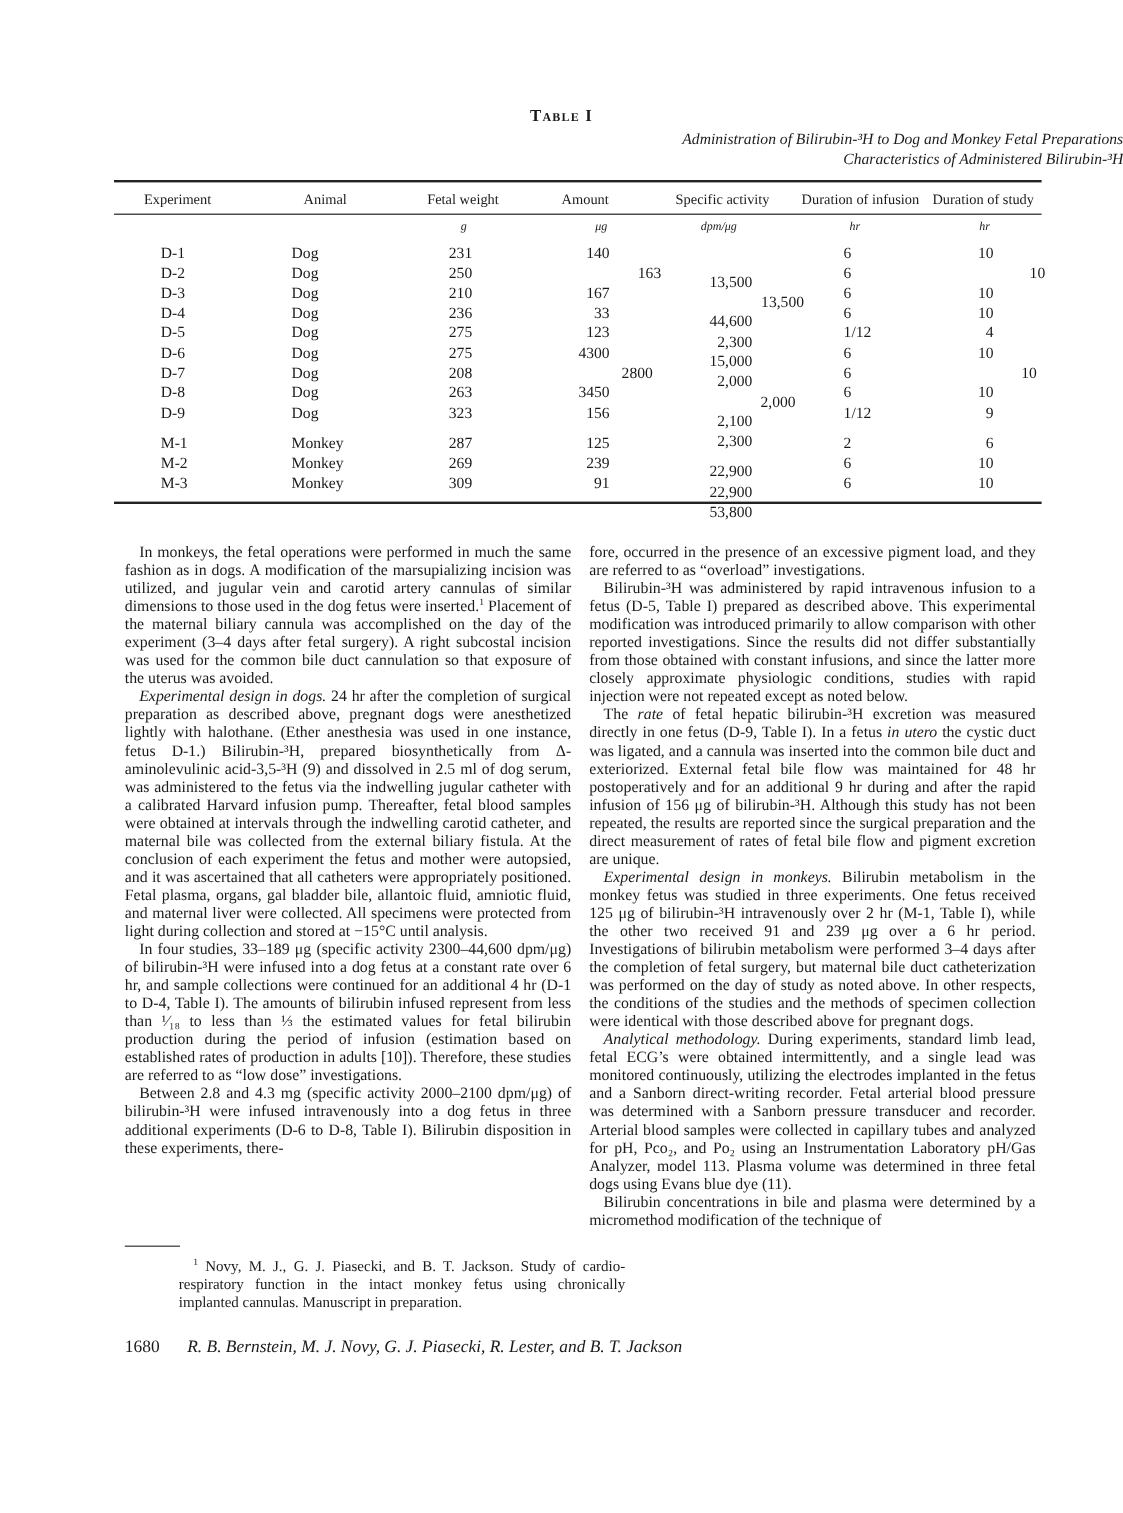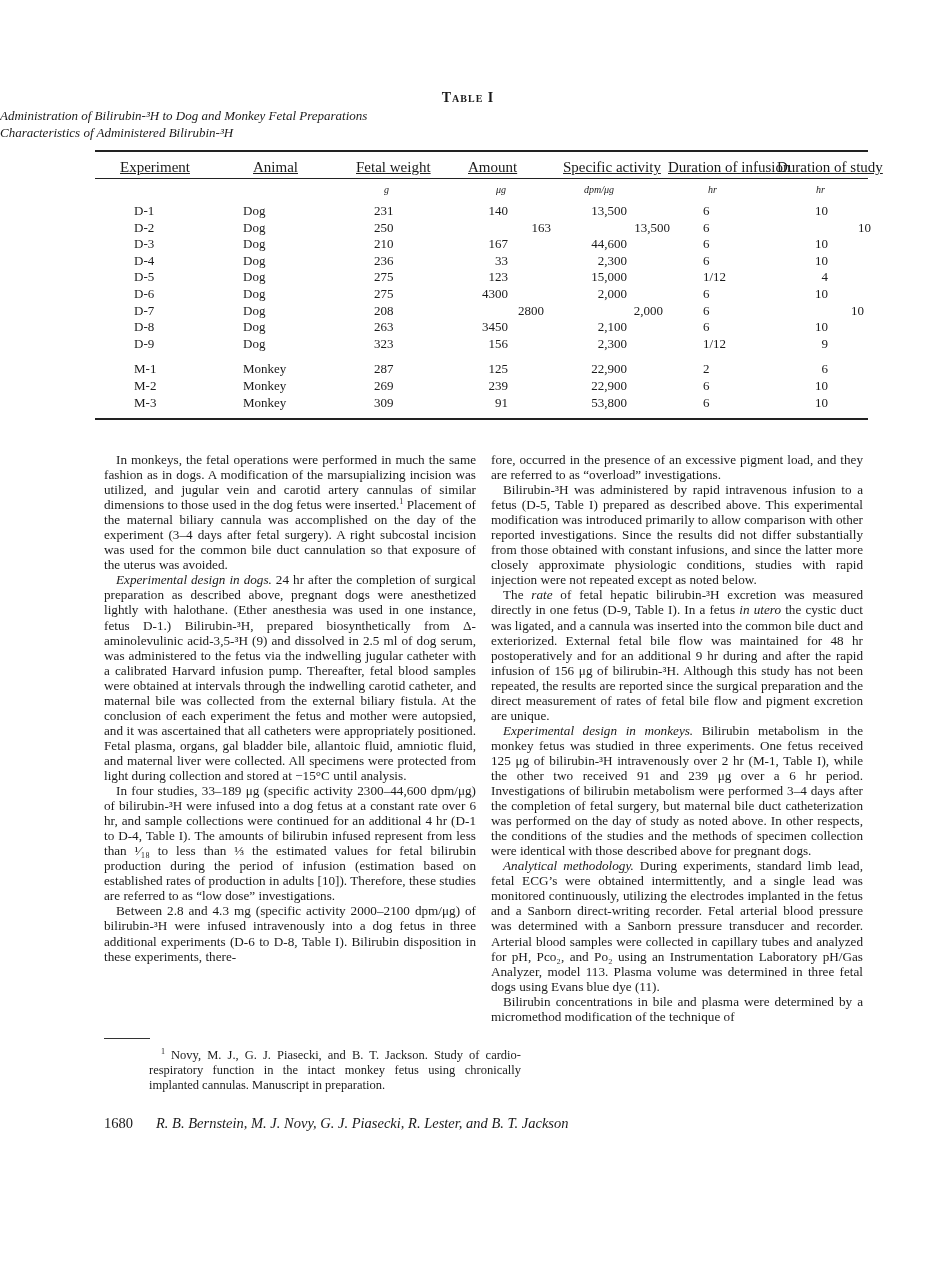--- a/index.html
+++ b/index.html
@@ -3,41 +3,41 @@
   <meta charset="utf-8">
   <style>
     html, body { margin: 0; padding: 0; background: #ffffff; }
     body { width: 936px; height: 1261px; position: relative; overflow: hidden;
            font-family: "Liberation Serif", "DejaVu Serif", serif; color: #1a1a1a; }
     .page { position: absolute; left: 0; top: 0; width: 936px; height: 893px; }
 
     
     .table-label { position: absolute; left: 0; width: 936px; top: 90px; text-align: center;
                    font-size: 14px; font-variant: small-caps; letter-spacing: 1px; font-weight: bold; }
-    .table-title { position: absolute; left: 0; width: 936px; text-align: left;
+    .table-title { position: absolute; left: 0; width: 936px; text-align: right;
                    font-size: 13px; font-style: italic; }
     .table-title.t1 { top: 108px; }
     .table-title.t2 { top: 125px; }
 
     
     .rule { position: absolute; left: 95px; width: 773px; background: #222; }
     .rule.top { top: 150px; height: 2px; }
     .rule.mid { top: 178px; height: 1px; }
     .rule.bot { top: 418px; height: 2px; }
 
-    .th { position: absolute; top: 159px; font-size: 15px; white-space: nowrap; text-decoration: underline; }
+    .th { position: absolute; top: 159px; font-size: 12px; white-space: nowrap; }
     .unit { position: absolute; top: 184px; font-size: 10px; font-style: italic; white-space: nowrap; }
 
     .trow { position: absolute; left: 0; width: 936px; height: 16px; font-size: 13px; }
     .cell { position: absolute; white-space: nowrap; top: 0; }
     .c-exp { left: 134px; }
     .c-animal { left: 243px; }
     .c-weight { left: 374px; }
     .c-amount { right: calc(936px - 508px); text-align: right; }
-    .c-activity { right: calc(936px - 627px); text-align: right; }
+    .c-activity { right: calc(936px - 627px); text-align: right; margin-top: 24px; }
     .c-inf { left: 703px; }
     .c-study { right: calc(936px - 828px); text-align: right; }
 
     
     .col { position: absolute; top: 452px; width: 372px; font-size: 13.2px; line-height: 15.05px;
            text-align: justify; hyphens: none; }
     .col.left { left: 104px; }
     .col.right { left: 491px; }
     .col p { margin: 0; text-indent: 12px; }
     .col p.noindent { text-indent: 0; }

